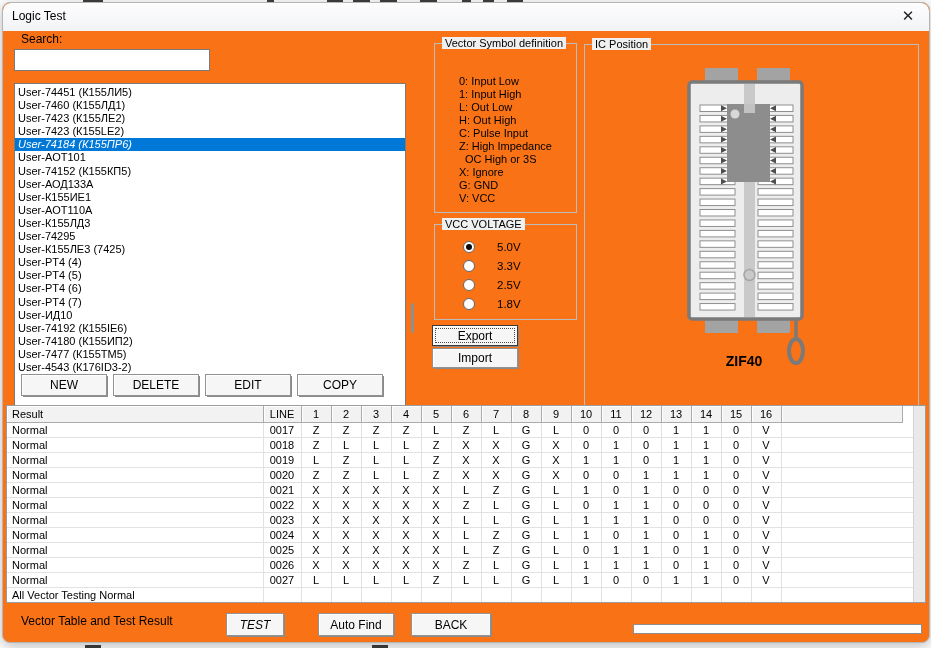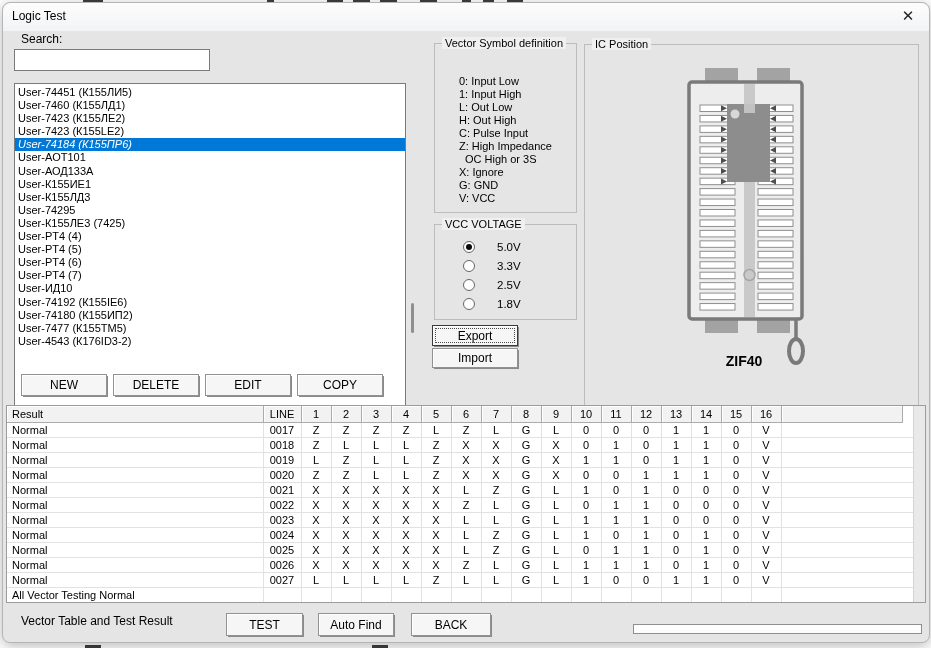--- a/index.html
+++ b/index.html
@@ -1,20 +1,20 @@
 <!DOCTYPE html>
 <html><head>
 <meta charset="utf-8">
 <style>
   html,body{margin:0;padding:0;width:931px;height:648px;background:#ffffff;
     font-family:"Liberation Sans", sans-serif; -webkit-font-smoothing:antialiased; overflow:hidden;}
   .frag{position:absolute;height:3px;background:#3f3f3f;}
   .frag.bottom{height:4px;top:645px;}
 
-  .dialog{position:absolute;left:2px;top:2px;width:926px;height:639px;background:#e5e5e5;
+  .dialog{position:absolute;left:2px;top:2px;width:926px;height:639px;background:#f97316;
     border:1px solid #b5b5b5;border-radius:8px;box-shadow:0 3px 14px rgba(0,0,0,.28);overflow:hidden;}
   .titlebar{position:absolute;left:0;top:0;right:0;height:28px;
     background:linear-gradient(#fdfdfe,#f2f3f5);border-radius:8px 8px 0 0;}
   .title{position:absolute;left:9px;top:6px;font-size:12px;color:#000;}
   .close-btn{position:absolute;right:8px;top:2px;width:26px;height:22px;display:flex;
     align-items:center;justify-content:center;font-size:15px;color:#222;}
 
   .label{position:absolute;font-size:12px;color:#000;}
   .search-input{position:absolute;left:11px;top:46px;width:196px;height:22px;border:1px solid #7a7a7a;
     background:#fff;box-sizing:border-box;font-size:12px;padding:0 3px;outline:none;}
@@ -87,22 +87,24 @@
   <span class="label" style="left:18px;top:29px;">Search:</span>
   <input class="search-input" type="text" value="" style="">
 
   <div class="listbox" id="device-list">
       <div class="list-item">User-74451 (К155ЛИ5)</div>
       <div class="list-item">User-7460 (К155ЛД1)</div>
       <div class="list-item">User-7423 (К155ЛЕ2)</div>
       <div class="list-item">User-7423 (К155LE2)</div>
       <div class="list-item selected">User-74184 (К155ПР6)</div>
       <div class="list-item">User-AOT101</div>
+      <div class="list-item">User-74152 (К155КП5)</div>
       <div class="list-item">User-АОД133А</div>
       <div class="list-item">User-К155ИЕ1</div>
+      <div class="list-item">User-AOT110A</div>
       <div class="list-item">User-К155ЛД3</div>
       <div class="list-item">User-74295</div>
       <div class="list-item">User-К155ЛЕ3 (7425)</div>
       <div class="list-item">User-PT4 (4)</div>
       <div class="list-item">User-PT4 (5)</div>
       <div class="list-item">User-PT4 (6)</div>
       <div class="list-item">User-PT4 (7)</div>
       <div class="list-item">User-ИД10</div>
       <div class="list-item">User-74192 (К155IE6)</div>
       <div class="list-item">User-74180 (К155ИП2)</div>
@@ -576,21 +578,21 @@
             <td></td>
             <td></td>
             <td class="tail" colspan="2"></td>
           </tr>
         </tbody>
       </table>
     <div class="table-scrollbar"></div>
   </div>
 
   <span class="label" style="left:18px;top:611px;">Vector Table and Test Result</span>
-  <div class="btn" style="left:223px;top:610px;width:77px;height:23px;">
+  <div class="btn" style="left:223px;top:610px;width:58px;height:23px;font-style:italic;">
       <span>TEST</span>
     </div>
   <div class="btn" style="left:315px;top:610px;width:76px;height:23px;">
       <span>Auto Find</span>
     </div>
   <div class="btn" style="left:408px;top:610px;width:80px;height:23px;">
       <span>BACK</span>
     </div>
   <div class="progress">
       <div class="progress-fill" id="progress-fill" style="width: 0%;"></div>

